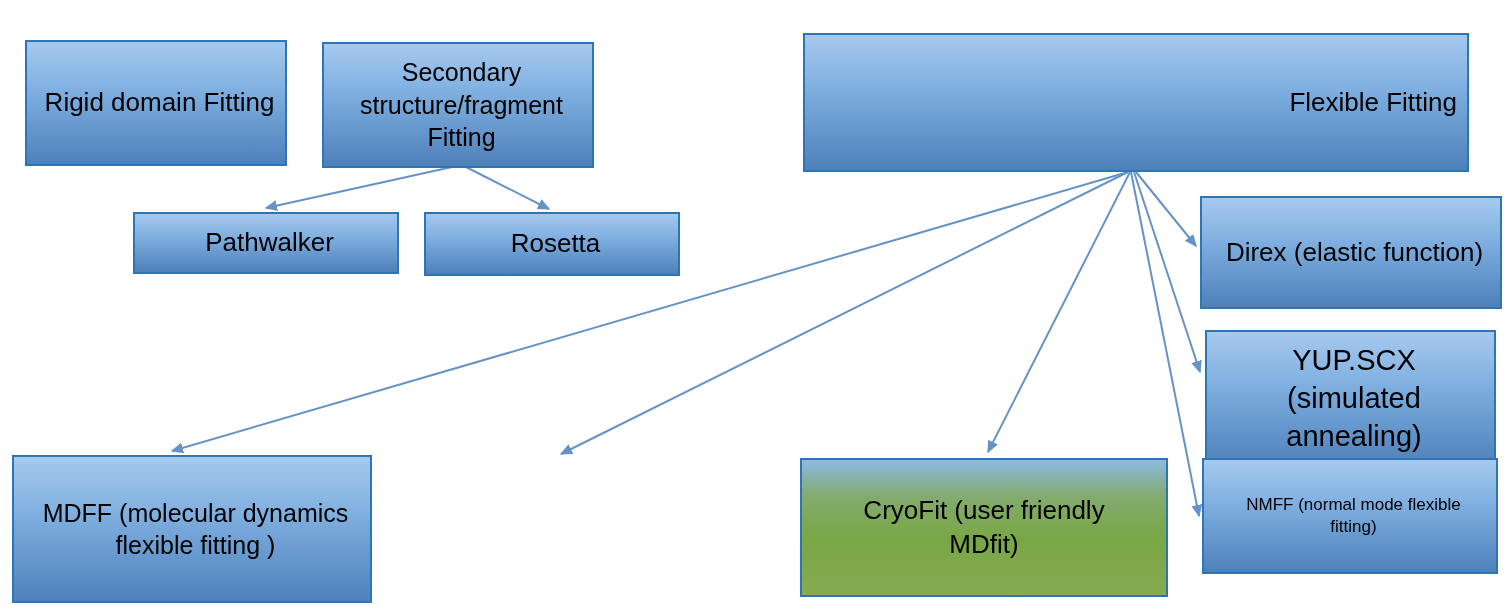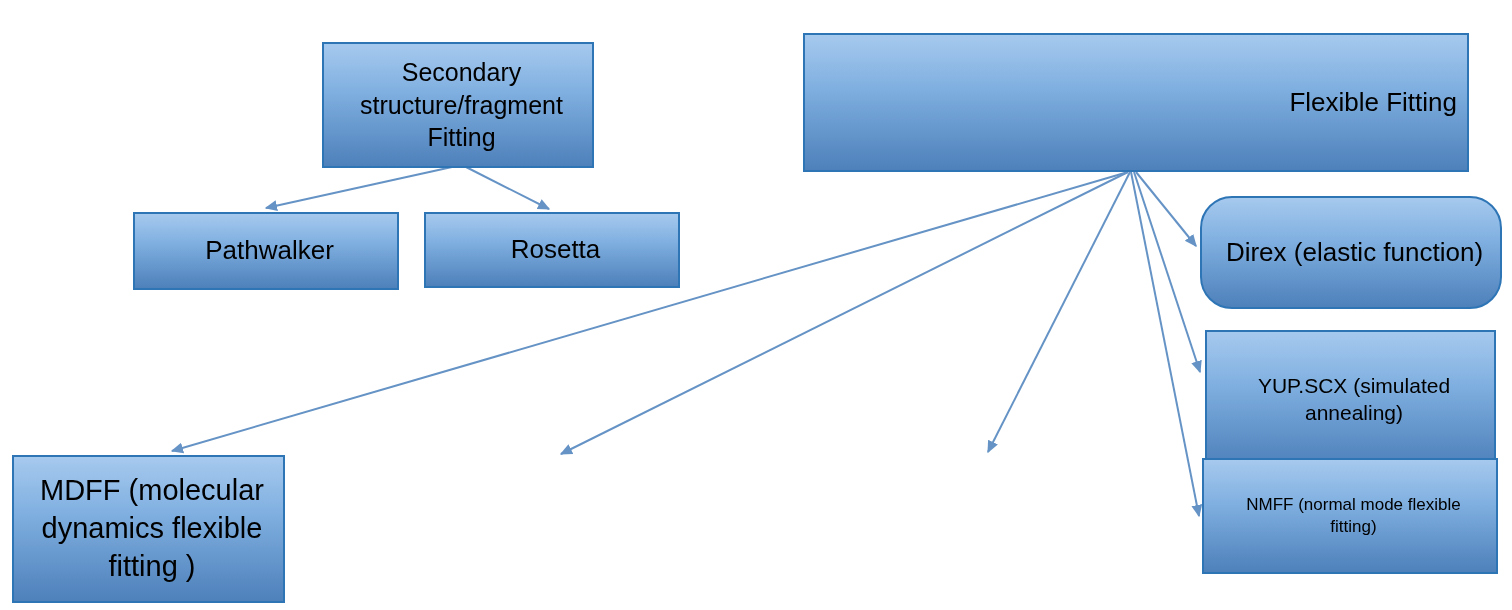--- a/index.html
+++ b/index.html
@@ -43,27 +43,27 @@
   .blue-green {
     background: linear-gradient(180deg, #96c0ea 0%, #7ba4cf 35%, #7f9a5c 72%, #6d8840 100%);
   }
   .green {
     background: linear-gradient(180deg, #8cb9e4 0%, #83ab71 26%, #79a746 58%, #86ab50 100%);
   }
   
   .b-rigid     { left: 25px;   top: 40px;  width: 262px; height: 126px; }
   .b-secondary { left: 322px;  top: 42px;  width: 272px; height: 126px; font-size: 25px; }
   .b-flexible  { left: 803px;  top: 33px;  width: 666px; height: 139px; justify-content: flex-end; }
-  .b-pathwalker{ left: 133px;  top: 212px; width: 266px; height: 78px; justify-content: center; }
-  .b-rosetta   { left: 424px;  top: 212px; width: 256px; height: 76px; text-align: center; }
-  .b-mdff      { left: 12px;   top: 455px; width: 273px; height: 148px; font-size: 29px; }
+  .b-pathwalker{ left: 133px;  top: 212px; width: 266px; height: 62px; justify-content: center; }
+  .b-rosetta   { left: 424px;  top: 212px; width: 256px; height: 64px; text-align: center; }
+  .b-mdff      { left: 12px;   top: 455px; width: 360px; height: 148px; font-size: 25px; }
   .b-mdfit     { left: 340px;  top: 458px; width: 436px; height: 141px; font-size: 25px; }
   .b-cryofit   { left: 800px;  top: 458px; width: 368px; height: 139px; padding: 4px 30px; }
-  .b-direx     { left: 1200px; top: 196px; width: 302px; height: 113px; border-radius: 32px; }
-  .b-yupscx    { left: 1205px; top: 330px; width: 291px; height: 138px; font-size: 21px; }
+  .b-direx     { left: 1200px; top: 196px; width: 302px; height: 113px; }
+  .b-yupscx    { left: 1205px; top: 330px; width: 291px; height: 138px; font-size: 29px; }
   .b-nmff      { left: 1202px; top: 458px; width: 296px; height: 116px; font-size: 17px; }
 </style>
 </head>
 <body>
 
 <div class="canvas">
 
   <svg class="arrows" viewBox="0 0 1512 610" xmlns="http://www.w3.org/2000/svg">
     <defs>
       <marker id="ah" viewBox="0 0 10 10" refX="8.5" refY="5" markerWidth="6.5" markerHeight="6.5" orient="auto-start-reverse">
@@ -73,20 +73,23 @@
     <line x1="452" y1="167" x2="266" y2="208" stroke="#6593c5" stroke-width="2" marker-end="url(#ah)"></line>
     <line x1="466" y1="167" x2="549" y2="209" stroke="#6593c5" stroke-width="2" marker-end="url(#ah)"></line>
     <line x1="1128" y1="172" x2="172" y2="451" stroke="#6593c5" stroke-width="2" marker-end="url(#ah)"></line>
     <line x1="1128" y1="172" x2="561" y2="454" stroke="#6593c5" stroke-width="2" marker-end="url(#ah)"></line>
     <line x1="1130" y1="172" x2="988" y2="452" stroke="#6593c5" stroke-width="2" marker-end="url(#ah)"></line>
     <line x1="1136" y1="172" x2="1196" y2="246" stroke="#6593c5" stroke-width="2" marker-end="url(#ah)"></line>
     <line x1="1134" y1="172" x2="1200" y2="372" stroke="#6593c5" stroke-width="2" marker-end="url(#ah)"></line>
     <line x1="1131" y1="172" x2="1199" y2="516" stroke="#6593c5" stroke-width="2" marker-end="url(#ah)"></line>
   </svg>
 
+  <div class="box blue b-rigid">
+    <span>Rigid domain Fitting</span>
+  </div>
 
   <div class="box blue b-secondary">
     <span>Secondary structure/fragment Fitting</span>
   </div>
 
   <div class="box blue b-flexible">
     <span>Flexible Fitting</span>
   </div>
 
   <div class="box blue b-pathwalker">
@@ -95,20 +98,23 @@
 
   <div class="box blue b-rosetta">
     <span>Rosetta</span>
   </div>
 
   <div class="box blue b-mdff">
     <span>MDFF (molecular dynamics flexible fitting )</span>
   </div>
 
 
+  <div class="box green b-cryofit">
+    <span>CryoFit (user friendly MDfit)</span>
+  </div>
 
   <div class="box blue b-direx">
     <span>Direx (elastic function)</span>
   </div>
 
   <div class="box blue b-yupscx">
     <span>YUP.SCX (simulated annealing)</span>
   </div>
 
   <div class="box blue b-nmff">

